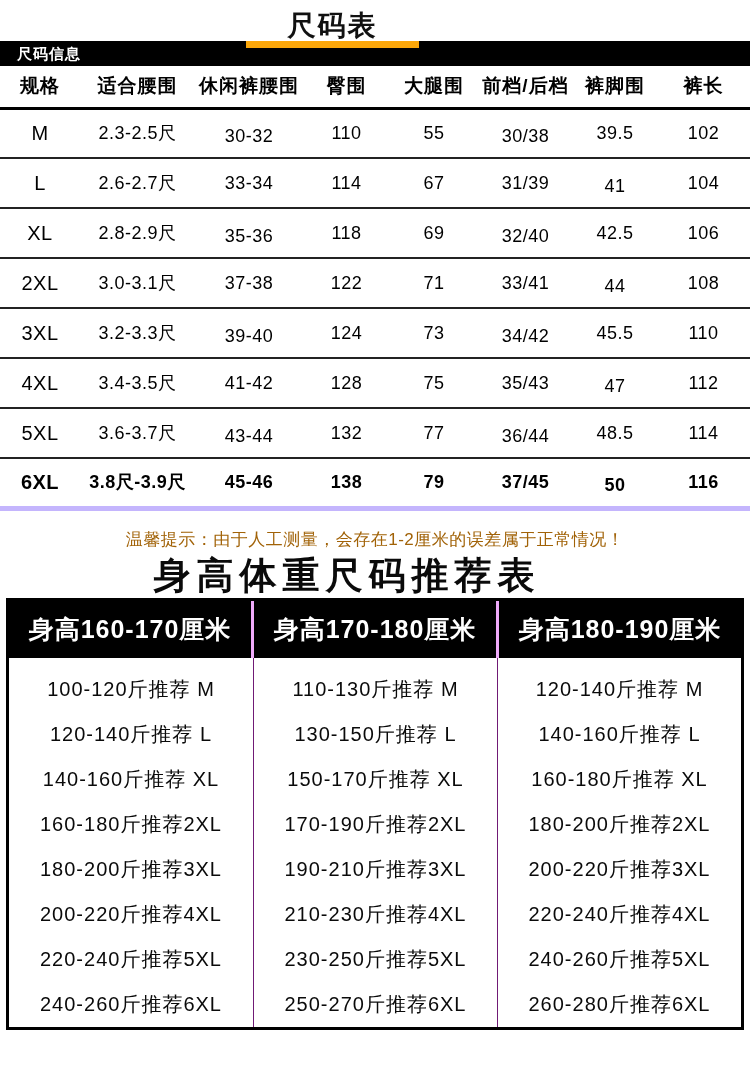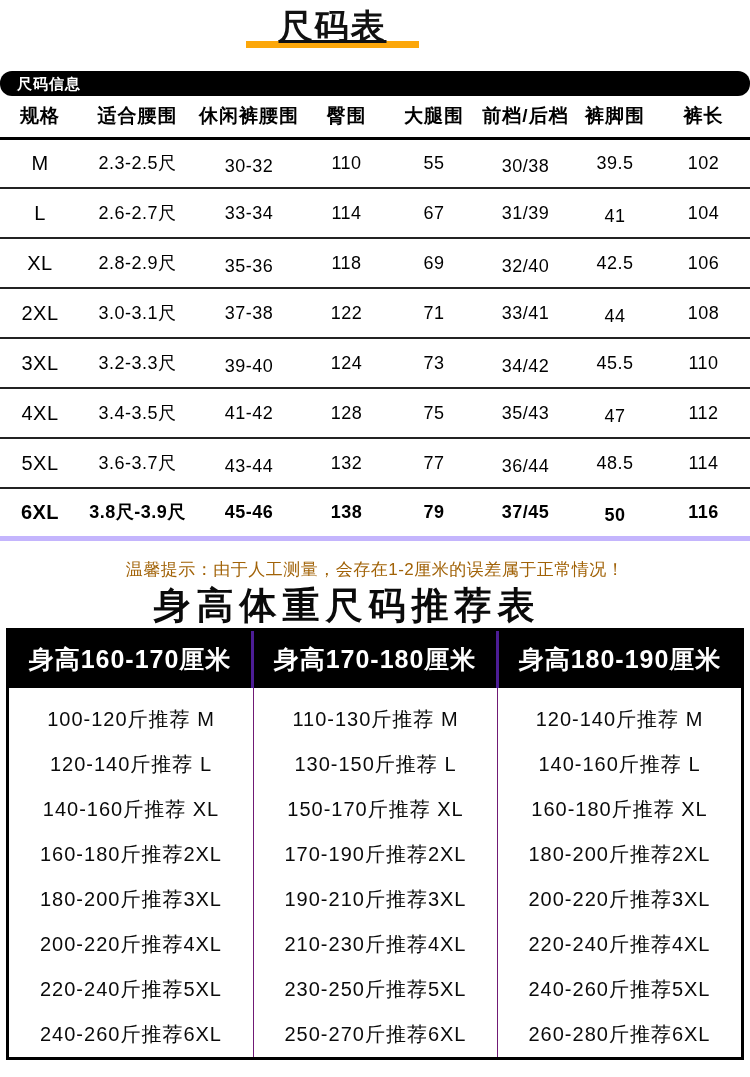--- a/index.html
+++ b/index.html
@@ -8,34 +8,33 @@
     width:750px; height:1077px; overflow:hidden;
     font-family:"Liberation Sans", sans-serif; color:#000;
     position:relative;
   }
 
   
   .main-title-wrap {
     position:relative; width:173px; margin:11px 0 0 246px; text-align:center;
   }
   .main-title {
-    font-size:34px; font-weight:700; line-height:30px; letter-spacing:2px;
-    position:relative; z-index:2; color:#111;text-decoration:underline;
+    font-size:28px; font-weight:700; line-height:30px; letter-spacing:2px;
+    position:relative; z-index:2; color:#111;
   }
   .title-underline {
     position:absolute; left:0; bottom:-7px; width:173px; height:7px;
     background:#FCA70A; z-index:1;
   }
 
   
   .info-bar {
-    margin-top:30px; height:25px; background:#000; color:#fff;
+    height:25px; background:#000; color:#fff;
     font-size:15px; font-weight:700; line-height:25px; padding-left:17px;
     letter-spacing:1px;
-    border-radius:12px;
   }
 
   
   .size-table { width:750px; border-collapse:collapse; table-layout:fixed;border-radius:27px; }
   .size-table th {
     height:42px; font-size:19px; font-weight:700; letter-spacing:1px;
     border-bottom:3px solid #000; text-align:center; vertical-align:middle;
   }
   .size-table td {
     height:50px; font-size:18px; text-align:center; vertical-align:middle;
@@ -57,21 +56,21 @@
   
   .rec-title {
     margin:3px 0 0 0; text-align:center; transform:translateX(-28px);
     font-family:"Liberation Serif", serif;
     font-size:37px; font-weight:700; letter-spacing:6px; line-height:44px;
     color:#0a0a0a;
   }
   .rec-table { width:738px; margin:0 auto; border:3px solid #000; }
   .rec-head {
     display:grid; grid-template-columns:1fr 1fr 1fr; column-gap:3px;
-    background:#4c1d95;
+    background:#f0abfc;
   }
   .hcell {
     background:#000; color:#fff; height:57px;
     display:flex; align-items:center; justify-content:center;
     font-size:25px; font-weight:700; letter-spacing:1px;
   }
   .rec-body { display:grid; grid-template-columns:1fr 1fr 1fr; }
   .rec-col { padding:9px 0 0 0; }
   .rec-col + .rec-col { border-left:1px solid #701a75; }
   .rec-item {

